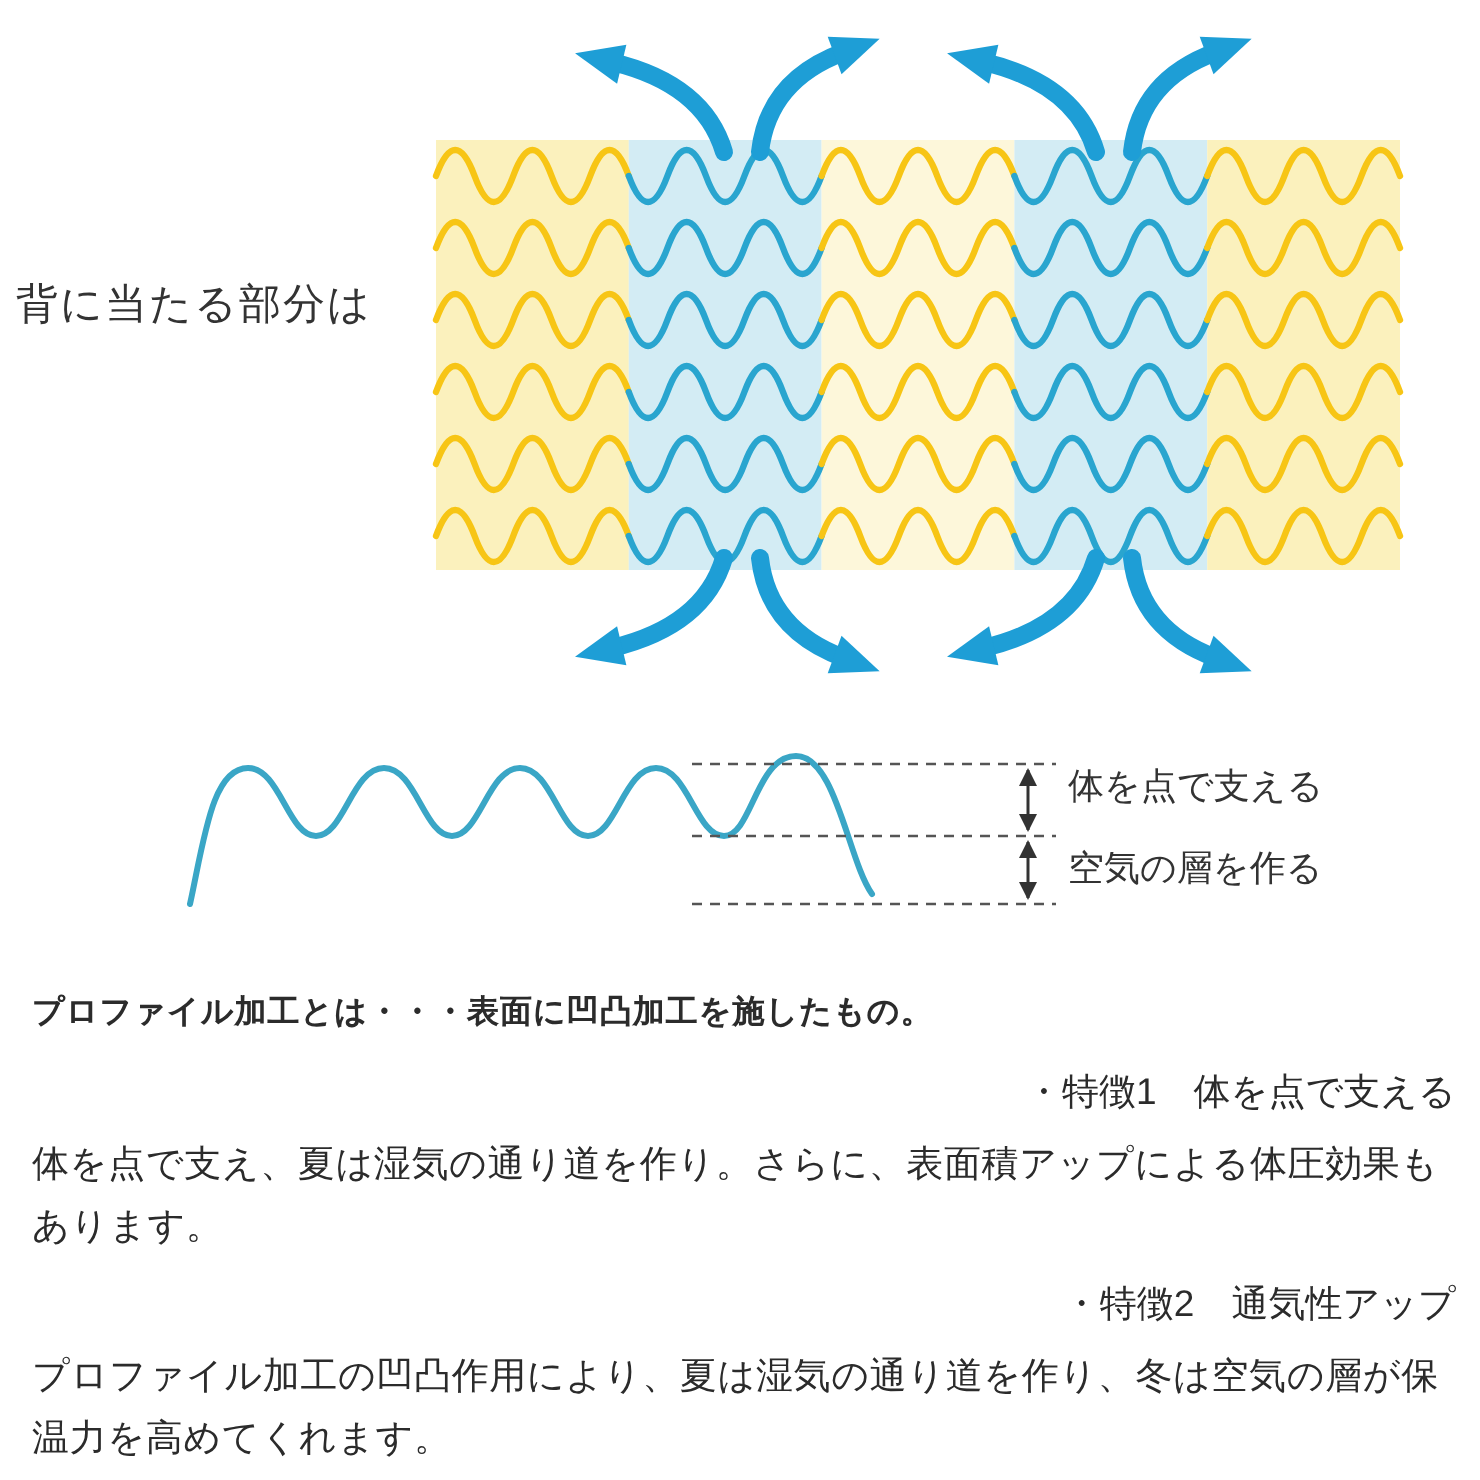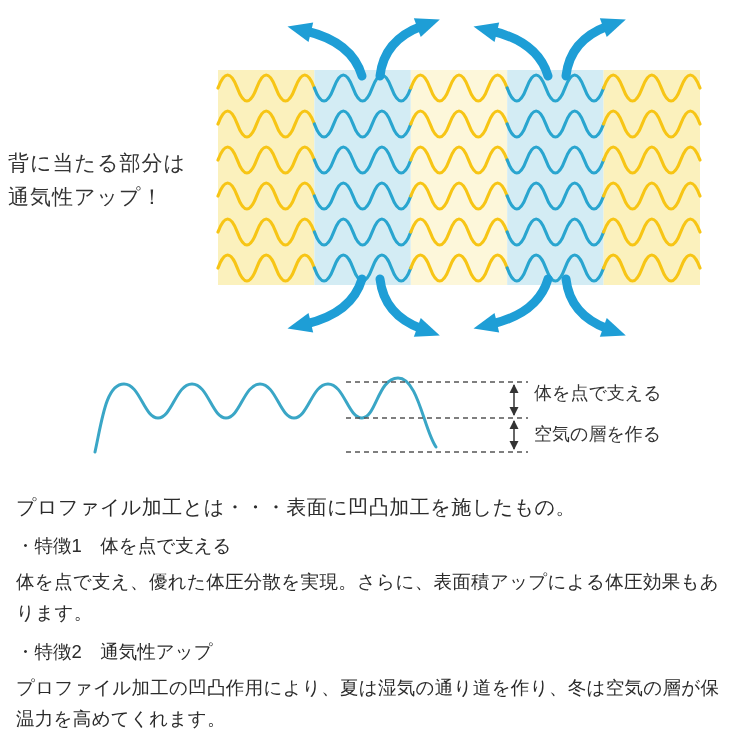--- a/index.html
+++ b/index.html
@@ -1,23 +1,23 @@
 <!DOCTYPE html>
 <html><head>
 <meta charset="utf-8">
 <style>
   html,body{margin:0;padding:0;background:#ffffff;}
   body{width:740px;height:740px;font-family:"Liberation Sans","DejaVu Sans",sans-serif;color:#333;}
   .canvas{position:relative;width:740px;height:740px;background:#ffffff;overflow:hidden;}
   .canvas > svg{position:absolute;left:0;top:0;}
-  .left-note{position:absolute;left:8px;top:146px;font-size:21px;line-height:34px;letter-spacing:1px;color:#333;}
+  .left-note{position:absolute;left:8px;top:136px;font-size:21px;line-height:34px;letter-spacing:1px;color:#333;}
   text.label{font-size:18px;fill:#333;font-family:"Liberation Sans","DejaVu Sans",sans-serif;}
   .description{position:absolute;left:16px;top:494px;width:712px;color:#2b2b2b;}
-  .description .title{font-weight:normal;font-size:20px;line-height:26px;margin:0 0 14px 0;letter-spacing:.5px;}
-  .description .feature-heading{font-size:18.5px;line-height:24px;margin:0 0 8px 0;}
+  .description .title{font-weight:bold;font-size:16px;line-height:26px;margin:0 0 14px 0;letter-spacing:.5px;}
+  .description .feature-heading{font-size:18.5px;line-height:24px;margin:0 0 8px 0;text-align:right;}
   .description .body{font-size:18.5px;line-height:31px;margin:0 0 12px 0;letter-spacing:.3px;}
 </style>
 </head>
 <body>
 
 <div class="canvas">
 
   <svg id="diagram" width="740" height="740" viewBox="0 0 740 740">
     <defs>
       <marker id="ah" markerUnits="userSpaceOnUse" markerWidth="28" markerHeight="28" refX="7" refY="13" orient="auto">
@@ -79,24 +79,23 @@
         <line x1="346" y1="452" x2="528" y2="452" stroke="#555" stroke-width="1.3" stroke-dasharray="5 4"></line>
         <line x1="514" y1="385" x2="514" y2="415" stroke="#333" stroke-width="1.5" marker-start="url(#vah)" marker-end="url(#vah)"></line>
         <line x1="514" y1="421" x2="514" y2="449" stroke="#333" stroke-width="1.5" marker-start="url(#vah)" marker-end="url(#vah)"></line>
       </g>
     <text class="label" x="534" y="399">体を点で支える</text>
     <text class="label" x="534" y="440">空気の層を作る</text>
   </svg>
 
   <div class="left-note">
     <div>背に当たる部分は</div>
-    <div>通気性アップ！</div>
   </div>
 
   <div class="description">
     <p class="title">プロファイル加工とは・・・表面に凹凸加工を施したもの。</p>
     <p class="feature-heading">・特徴1　体を点で支える</p>
-    <p class="body">体を点で支え、優れた体圧分散を実現。さらに、表面積アップによる体圧効果もあります。</p>
+    <p class="body">体を点で支え、夏は湿気の通り道を作り。さらに、表面積アップによる体圧効果もあります。</p>
     <p class="feature-heading">・特徴2　通気性アップ</p>
     <p class="body">プロファイル加工の凹凸作用により、夏は湿気の通り道を作り、冬は空気の層が保温力を高めてくれます。</p>
   </div>
 
 </div>
 
 </body></html>

